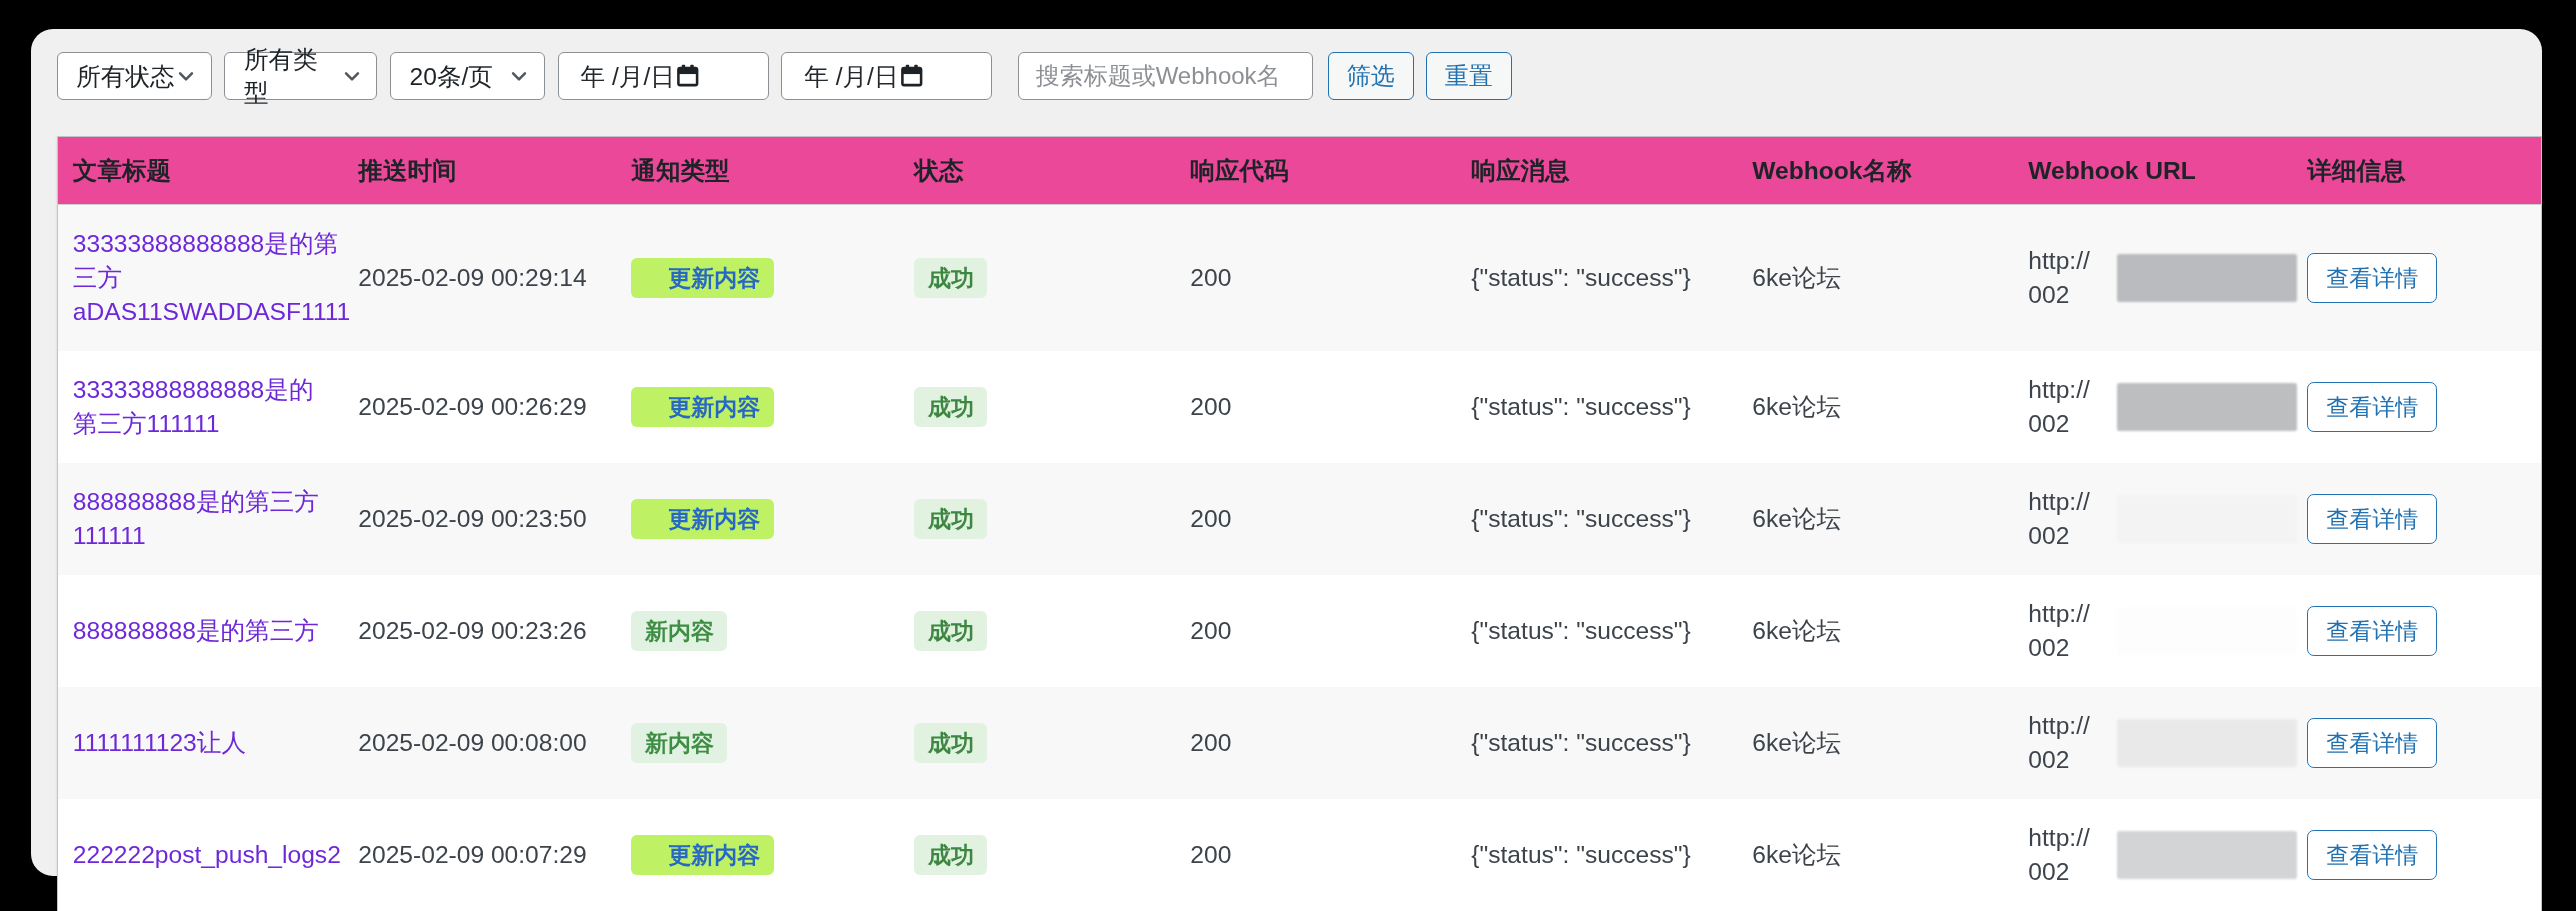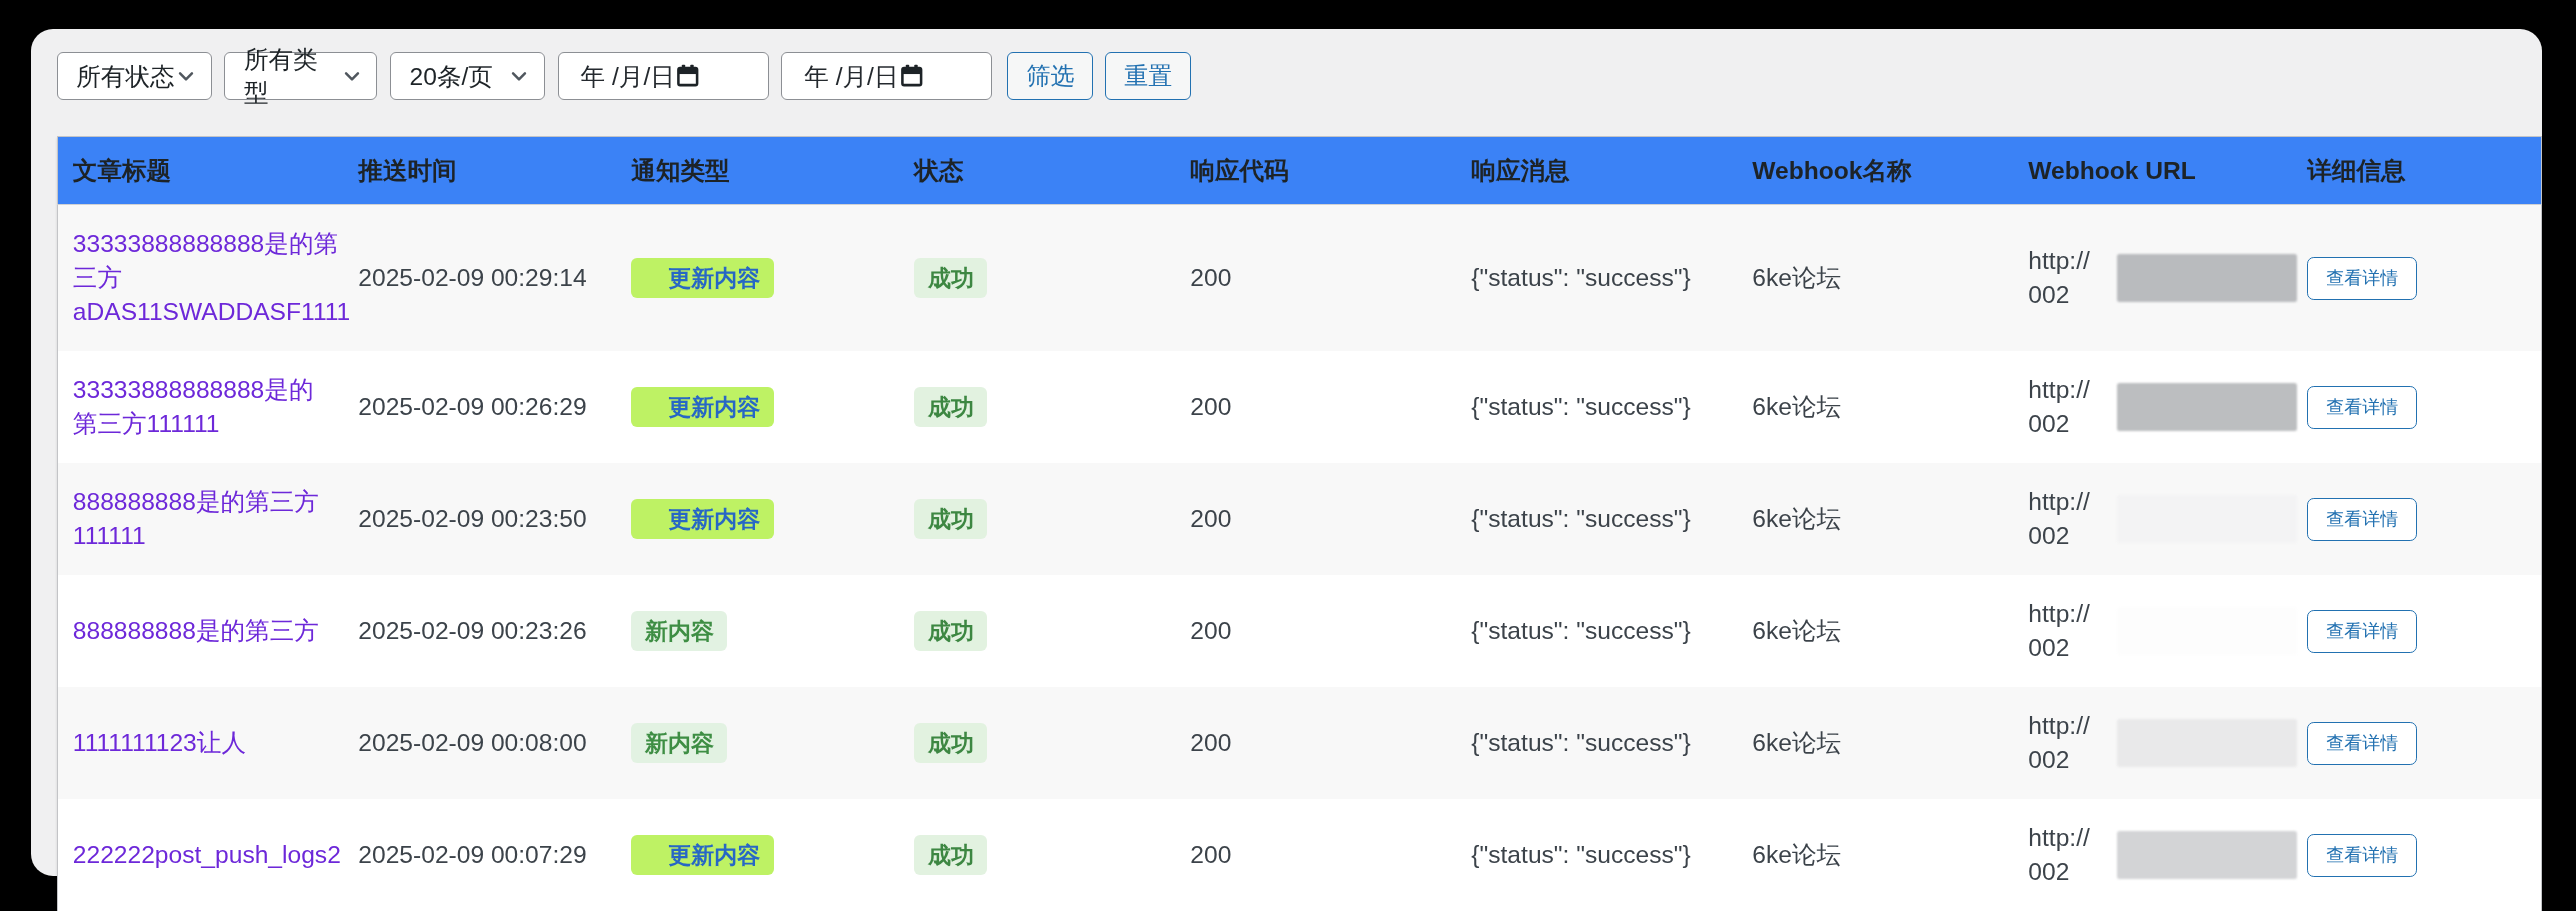--- a/index.html
+++ b/index.html
@@ -38,21 +38,21 @@
     font-family:"Liberation Sans","DejaVu Sans",sans-serif;
   }
   .icon{flex:0 0 auto;display:inline-flex;}
   
   .table-wrap{position:absolute;left:25.5px;top:107px;right:0;}
   table{
     width:100%;border-collapse:collapse;table-layout:fixed;background:#fff;
     border:0.8px solid #c3c4c7;box-shadow:0 1.7px 2.5px rgba(0,0,0,.13);
   }
   thead th{
-    background:#3b82f6;border-bottom:0.8px solid #d0d1d3;
+    background:#ec4899;border-bottom:0.8px solid #d0d1d3;
     text-align:left;font-size:24.6px;font-weight:700;color:#1d2327;
     padding:17px 15.3px;
   }
   tbody td{
     font-size:24.6px;color:#3c434a;line-height:34px;
     padding:22px 15.3px;vertical-align:middle;word-break:normal;overflow-wrap:break-word;
   }
   tbody tr:nth-child(odd){background:#f8f8f8;}
   .title-link{color:#6d28d9;text-decoration:none;cursor:pointer;display:inline-block;}
   .badge{
@@ -63,21 +63,21 @@
   .badge.new{background:#e2f2e2;color:#3e8e44;}
   .badge.success{background:#e2f2e0;color:#3d8742;}
   .url-cell{position:relative;}
   .url-lines{display:flex;flex-direction:column;}
   .redact{
     position:absolute;left:104px;top:50%;transform:translateY(-50%);
     width:180px;height:48px;border-radius:2.5px;filter:blur(0.8px);
   }
   .btn-outline{
     background:#fff;border:1.7px solid #2271b1;border-radius:6.8px;
-    color:#2271b1;font-size:18px;padding:8.5px 18px;cursor:pointer;white-space:nowrap;
+    color:#2271b1;font-size:23px;padding:8.5px 18px;cursor:pointer;white-space:nowrap;
     font-family:"Liberation Sans","DejaVu Sans",sans-serif;
   }
 </style>
 </head>
 <body>
 
 <div class="card">
 
   <div class="filter-bar">
 
@@ -125,20 +125,21 @@
       <span class="icon">
         <svg width="25.5" height="25.5" viewBox="0 0 30 30">
           <rect x="4" y="6" width="22" height="20" rx="2" fill="none" stroke="#1d2327" stroke-width="3"></rect>
           <rect x="4" y="6" width="22" height="7" fill="#1d2327"></rect>
           <rect x="8" y="2" width="4" height="6" rx="1" fill="#1d2327"></rect>
           <rect x="18" y="2" width="4" height="6" rx="1" fill="#1d2327"></rect>
         </svg>
       </span>
     </div>
 
+    <input class="search-input" type="text" placeholder="搜索标题或Webhook名" style="">
 
     <button class="btn-secondary" style="margin-left:2.5px;text-align:center;">筛选</button>
 
     <button class="btn-secondary" style="margin-left:-0.8px;">重置</button>
   </div>
 
   <div class="table-wrap">
     <table>
       <colgroup>
         <col style="width:286px">

